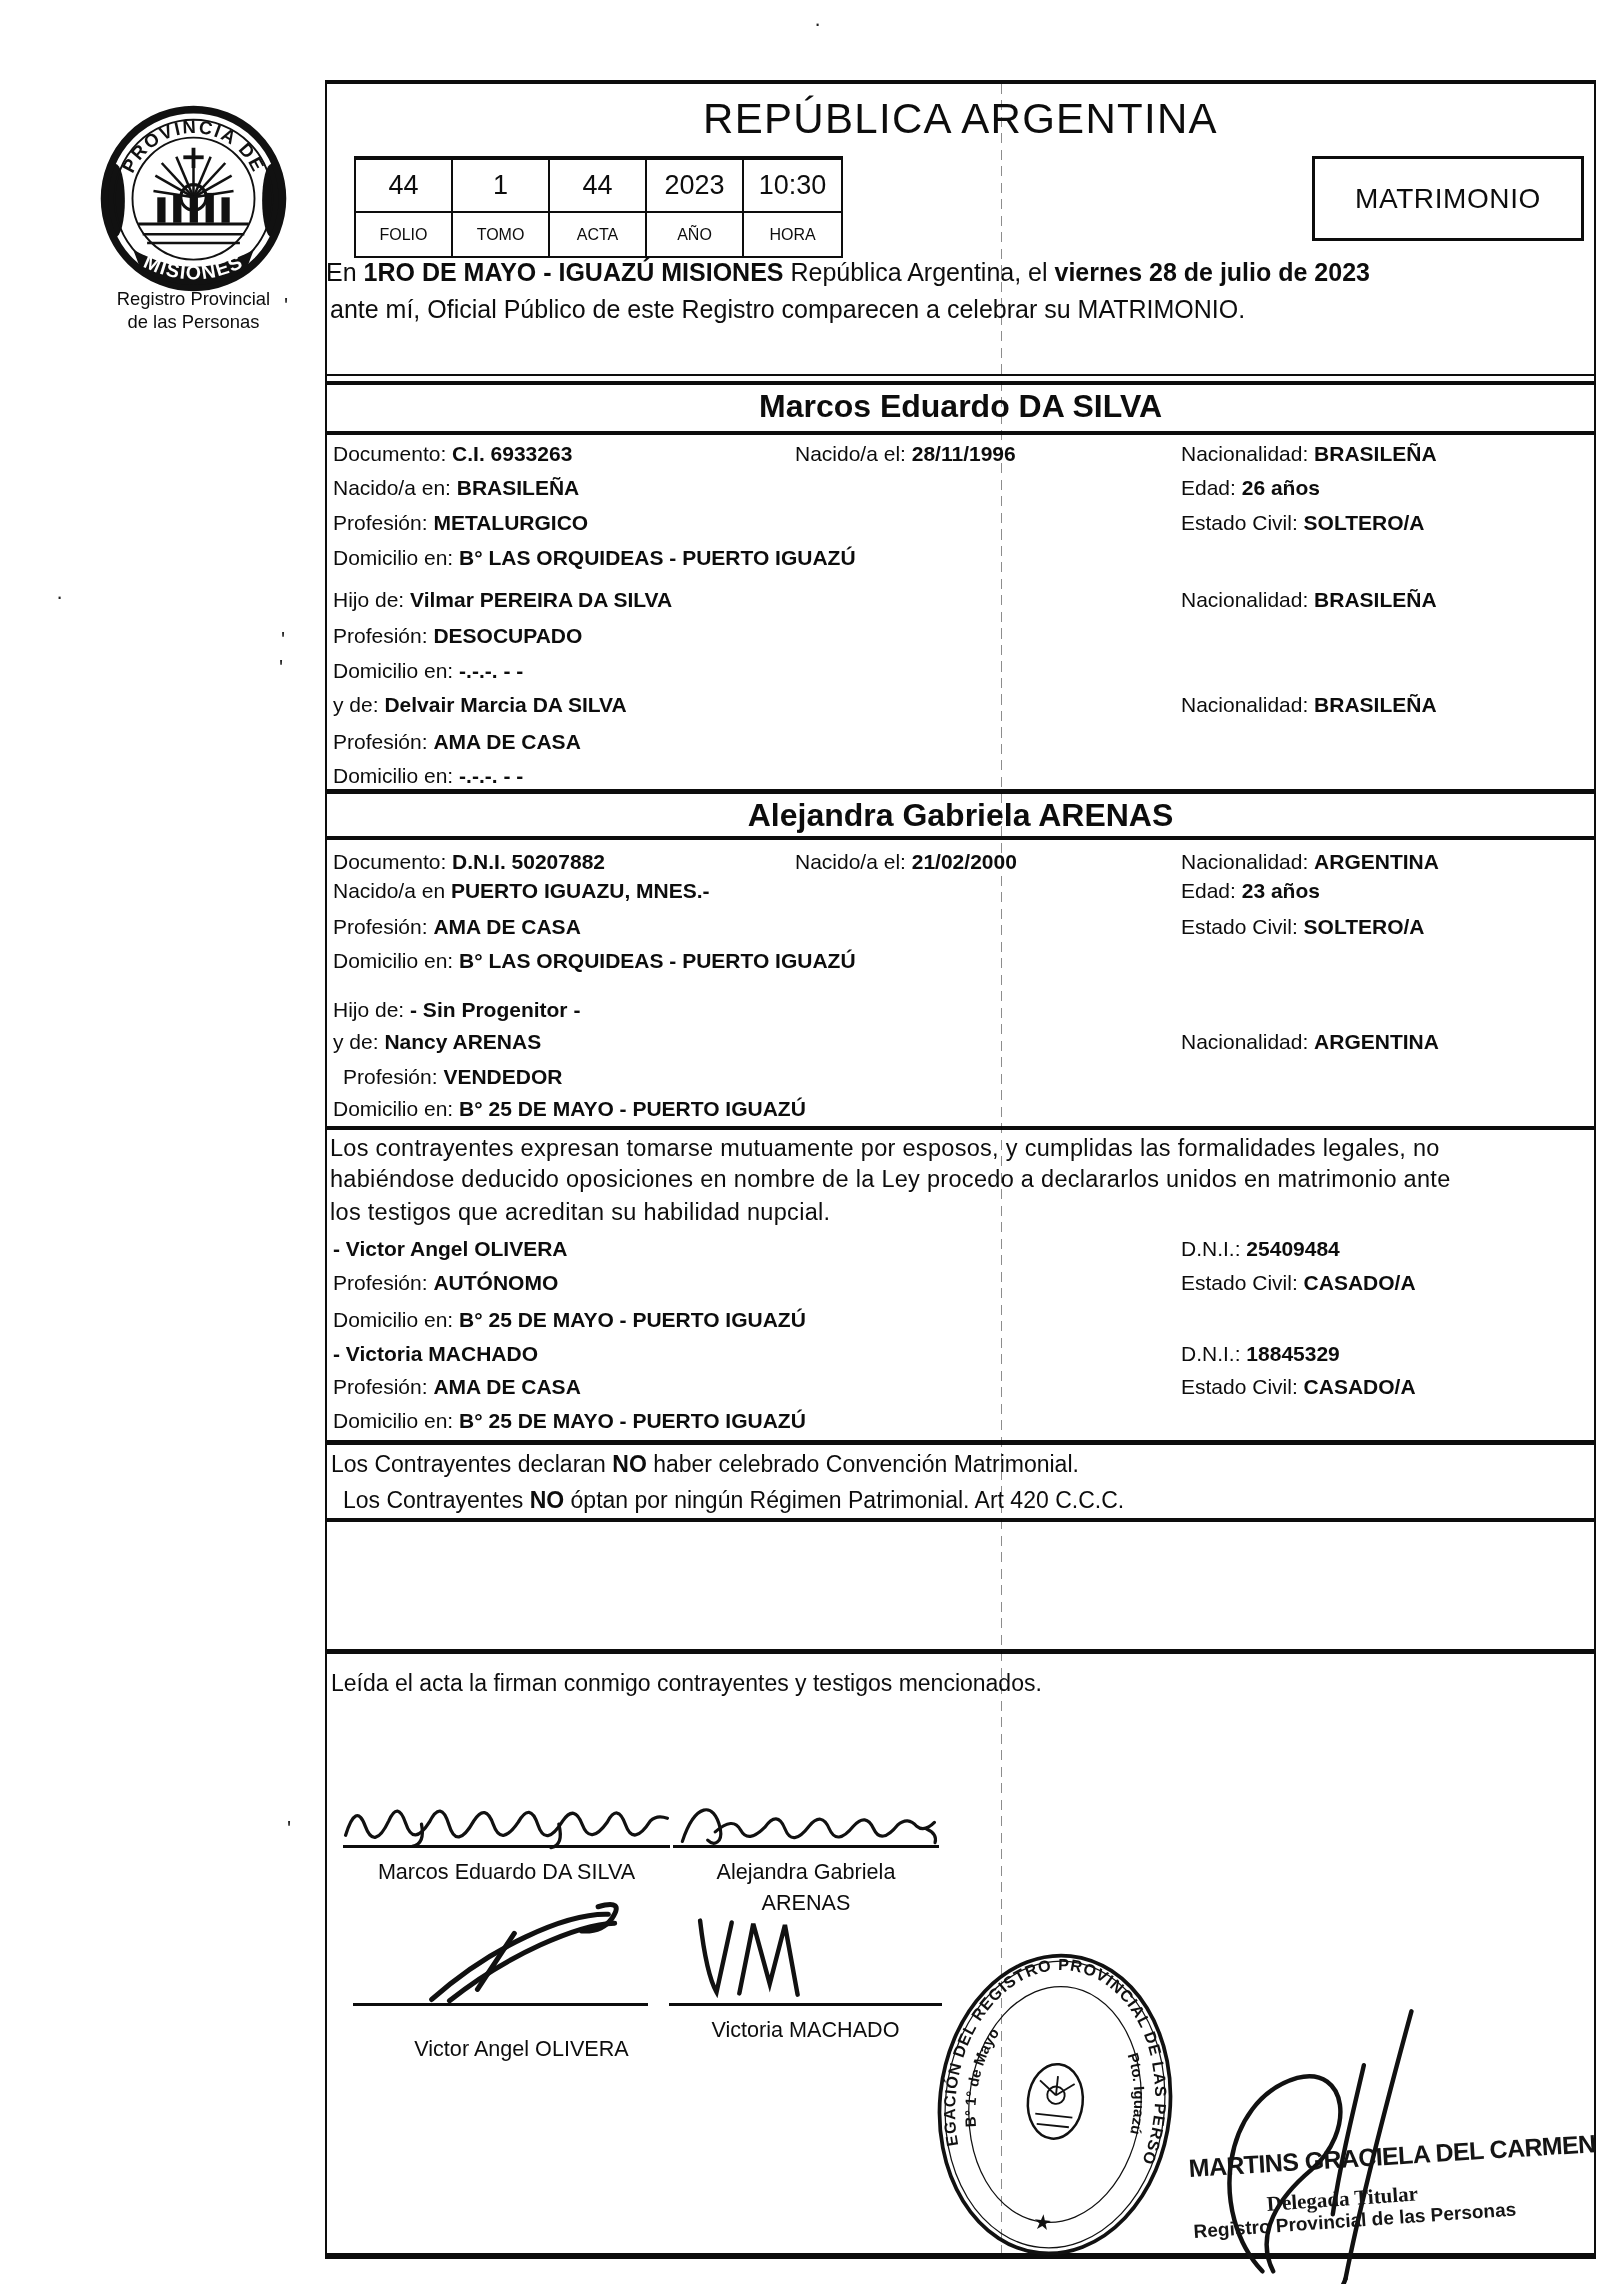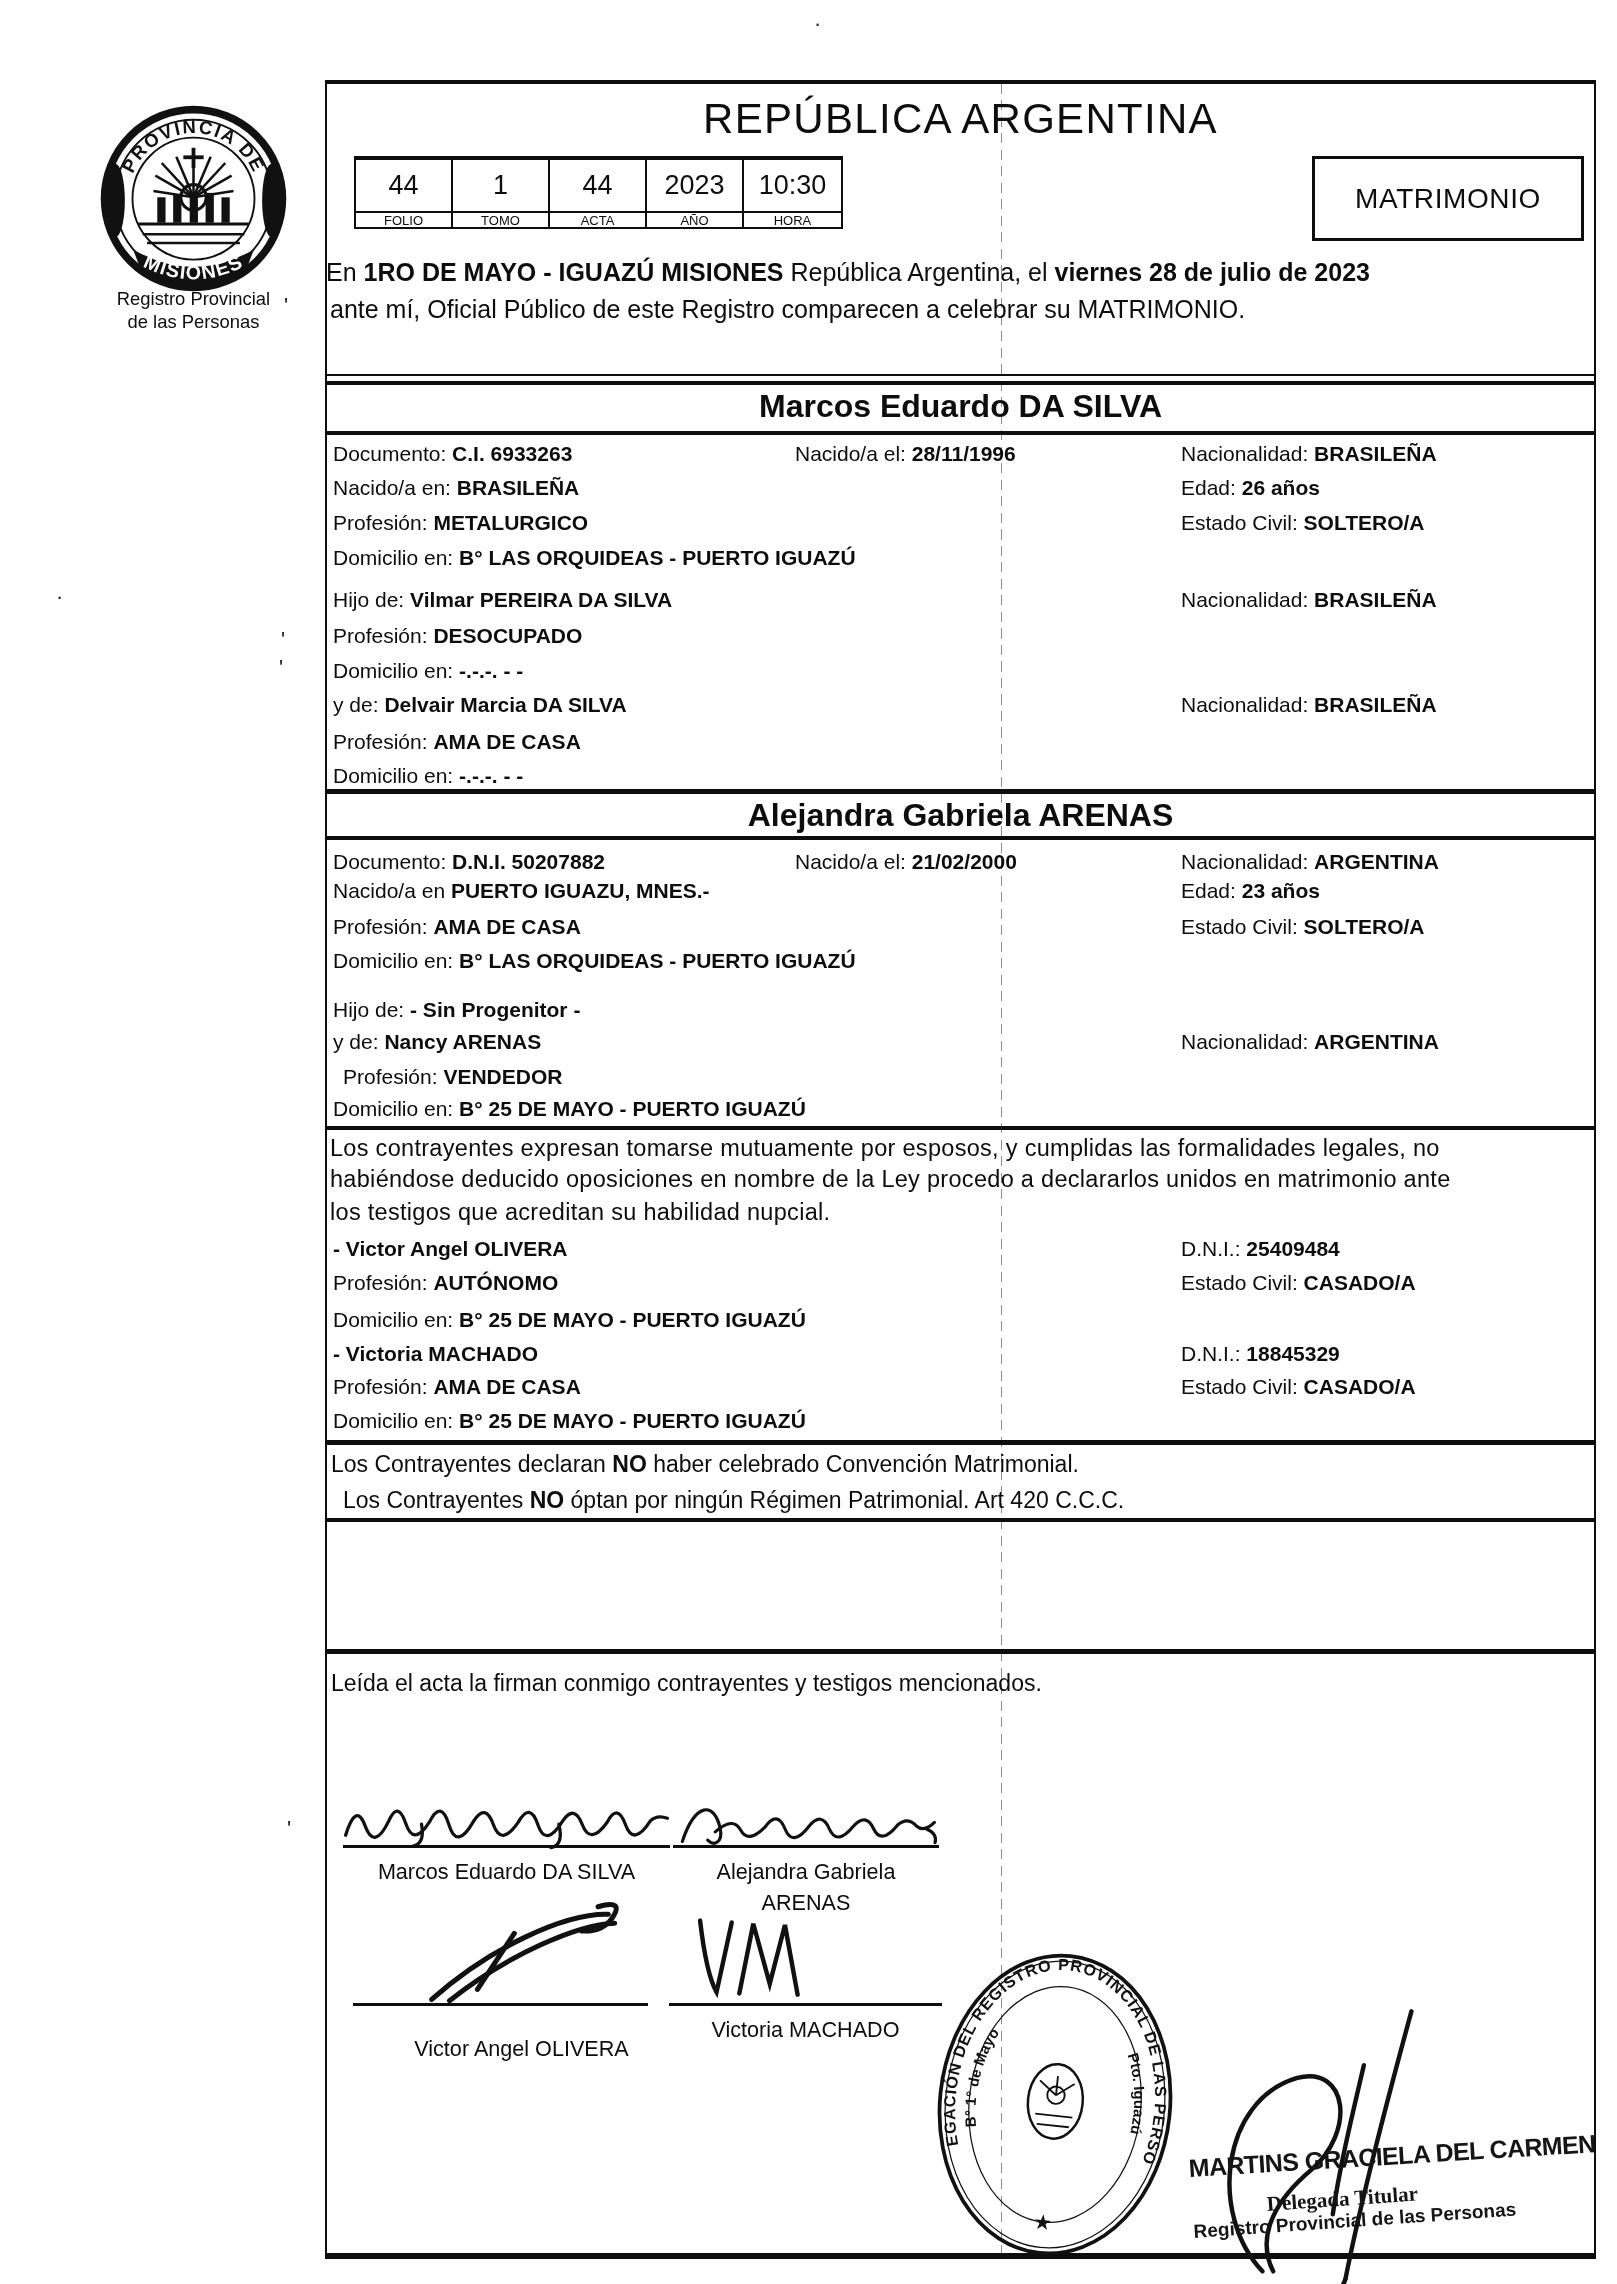--- a/index.html
+++ b/index.html
@@ -12,21 +12,21 @@
   .doc-title{position:absolute;left:325px;width:1271px;top:95px;text-align:center;
              font-size:42px;letter-spacing:1.3px;}
   .name-header{position:absolute;left:325px;width:1271px;text-align:center;
                font-size:32px;font-weight:bold;}
   .regtable{position:absolute;left:354px;top:156px;border:2.5px solid #0d0d0d;border-top:4.4px solid #0d0d0d;}
   .regtable .r{display:flex;}
   .regtable .c{width:97px;display:flex;align-items:center;justify-content:center;
                border-right:2.5px solid #0d0d0d;box-sizing:border-box;}
   .regtable .c:last-child{border-right:none;}
   .regtable .vals .c{height:51px;font-size:27px;}
-  .regtable .labs .c{height:16px;font-size:13px;border-top:2.5px solid #0d0d0d;}
+  .regtable .labs .c{height:45px;font-size:16px;border-top:2.5px solid #0d0d0d;}
   .matbox{position:absolute;left:1312px;top:156px;width:272px;height:85px;border:3.8px solid #0d0d0d;
           display:flex;align-items:center;justify-content:center;font-size:28px;letter-spacing:0.6px;box-sizing:border-box;}
   .intro{font-size:25px;}
   .par{font-size:23.5px;letter-spacing:0.3px;}
   .conv{font-size:23px;text-align:right;}
   .sig-underline{position:absolute;height:2.5px;background:#0d0d0d;}
   .sig-label{position:absolute;text-align:center;font-size:21.6px;line-height:1.45;}
   .fold{position:absolute;left:1001px;top:84px;width:1.3px;height:2169px;opacity:.45;
         background:repeating-linear-gradient(180deg,#000 0 10px,transparent 10px 16.5px);}
   .seal-caption{position:absolute;left:89px;top:287px;width:209px;text-align:center;

